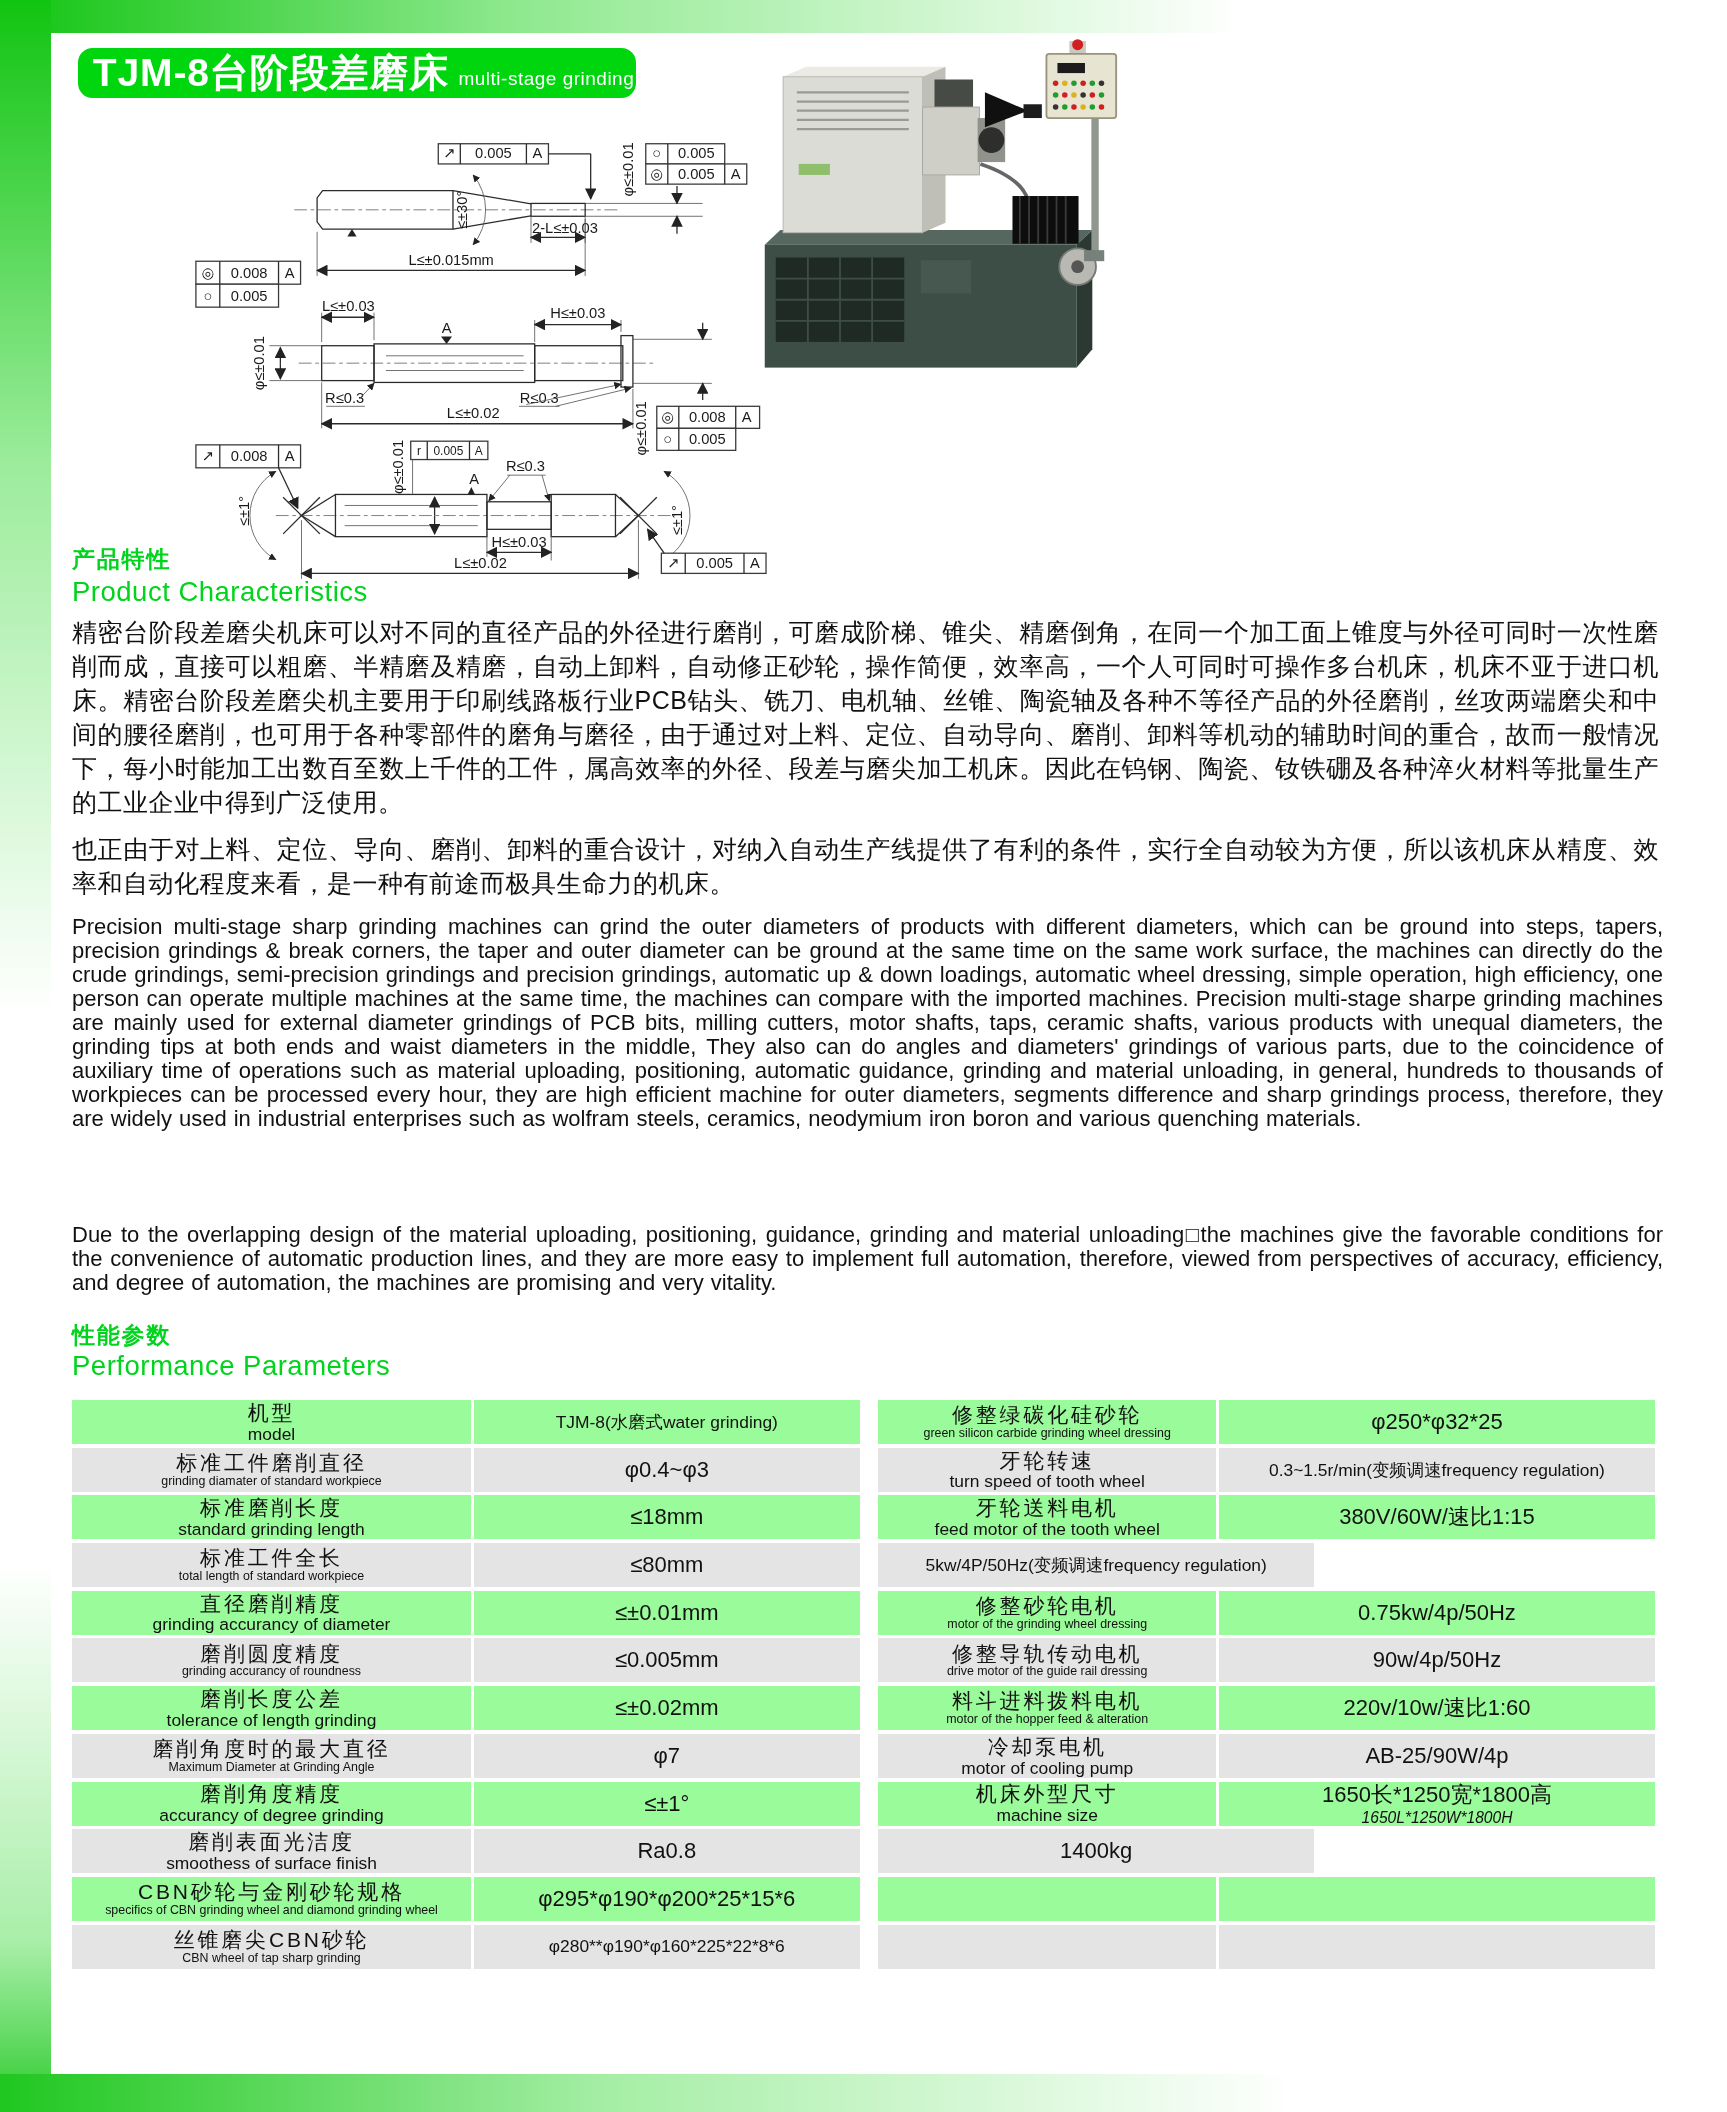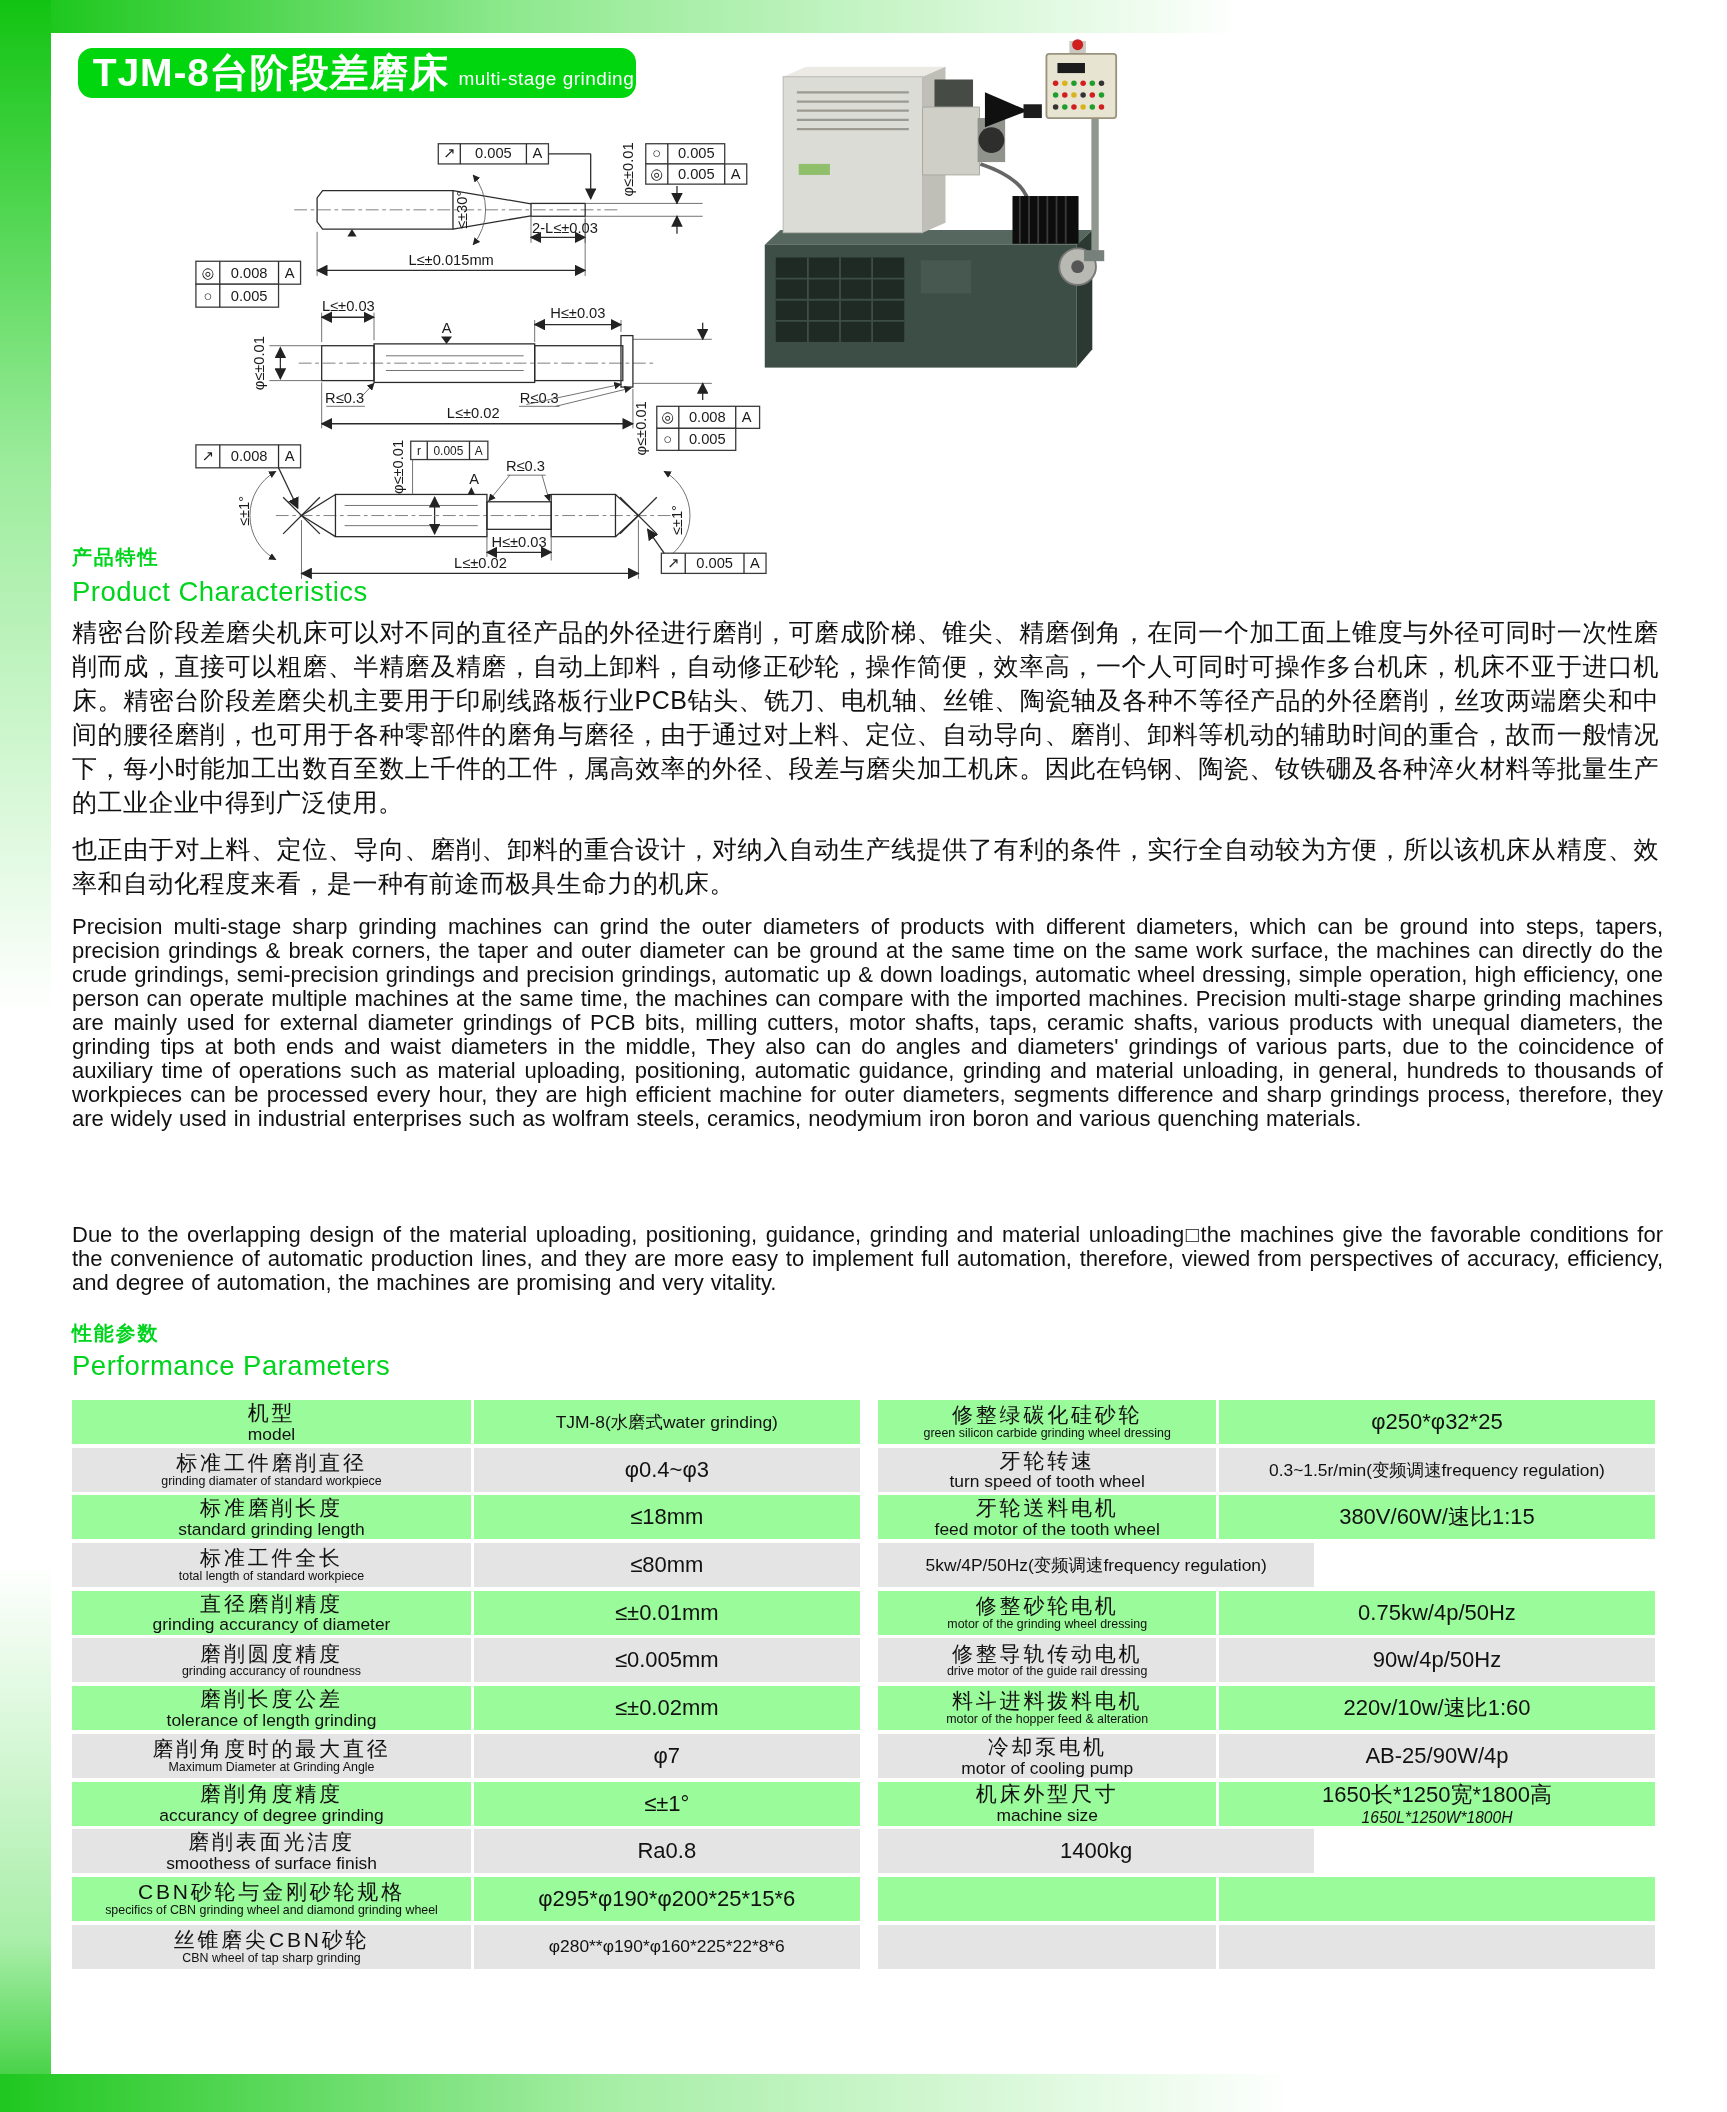--- a/index.html
+++ b/index.html
@@ -11,21 +11,21 @@
   .edge-left{position:absolute;left:0;top:0;width:51px;height:2112px;
     background:linear-gradient(180deg,#12c412 0%,#9cec9c 22%,#ffffff 48%,#ffffff 74%,#a8eea8 92%,#2ecb2e 100%);}
   .edge-bottom{position:absolute;left:0;top:2074px;width:1727px;height:39px;
     background:linear-gradient(90deg,#1fc71f 0%,#a5eea5 35%,#ffffff 75%);}
   
   .banner{position:absolute;left:78px;top:48px;width:558px;height:50px;border-radius:14.7px;
     background:#00d60e;display:flex;align-items:flex-end;padding:0 0 3.7px 14.7px;box-sizing:border-box;white-space:nowrap;}
   .banner .t-zh{font-size:39px;font-weight:bold;color:#ffffff;letter-spacing:0.9px;line-height:42px;}
   .banner .t-en{font-size:19px;font-weight:normal;color:#ffffff;margin:0 0 4.6px 9.2px;letter-spacing:0.5px;}
   
-  .h-zh{position:absolute;font-size:20px;font-weight:bold;color:#00d41c;letter-spacing:1.8px;}
+  .h-zh{position:absolute;font-size:23px;font-weight:bold;color:#00d41c;letter-spacing:1.8px;}
   .h-en{position:absolute;font-size:27.5px;color:#00d41c;letter-spacing:0.5px;}
   
   .para{position:absolute;text-align:justify;}
   .para.zh{font-size:25px;line-height:34px;letter-spacing:0.5px;}
   .para.en{font-size:22px;line-height:24px;word-spacing:0.9px;}
   
   .tables{position:absolute;left:72px;top:1400px;display:flex;gap:18.4px;}
   .htable{display:flex;flex-direction:column;gap:3.7px;}
   #left-table{--lw:399px;--vw:386px;}
   #right-table{--lw:338px;--vw:436px;}

